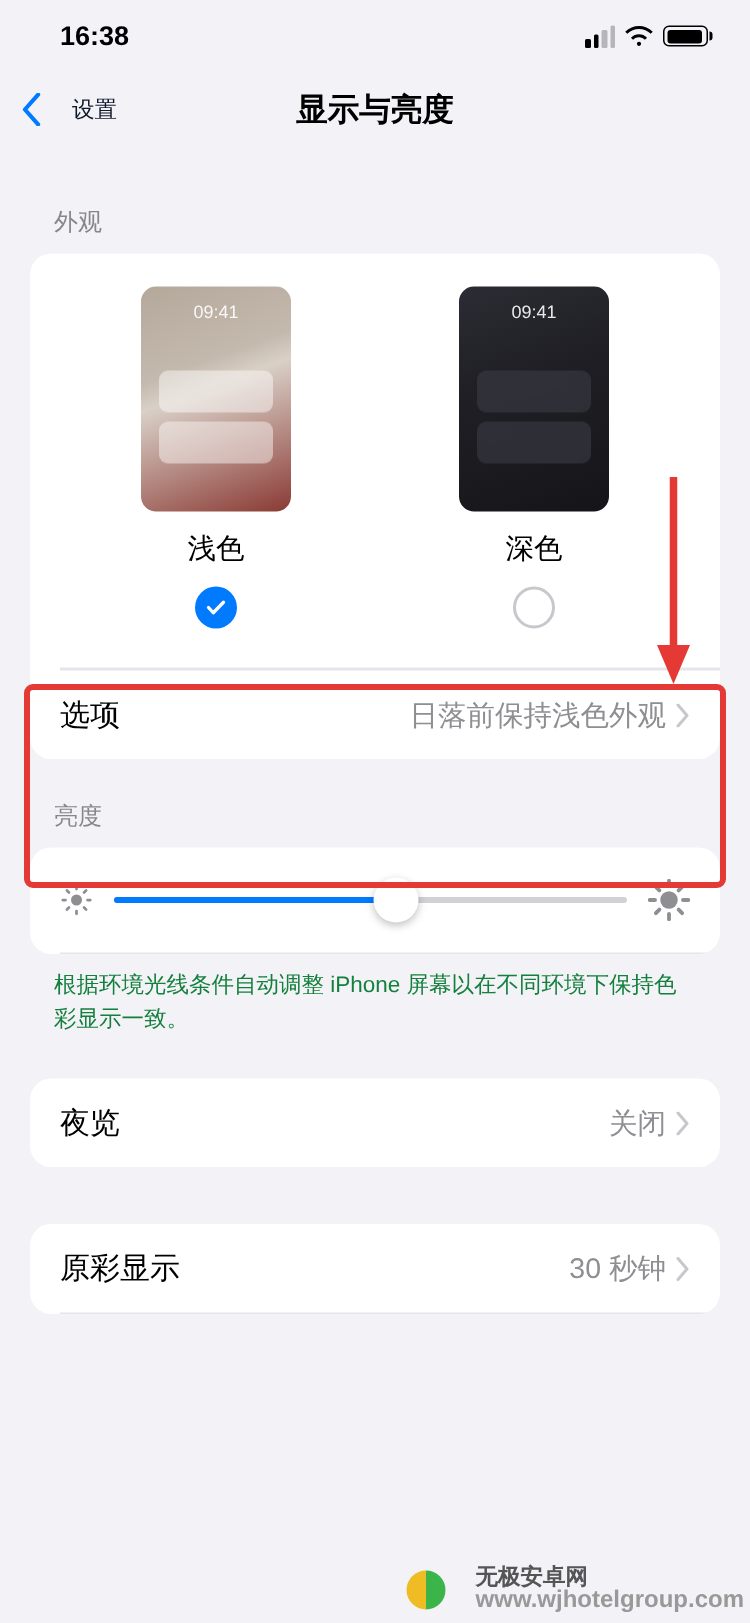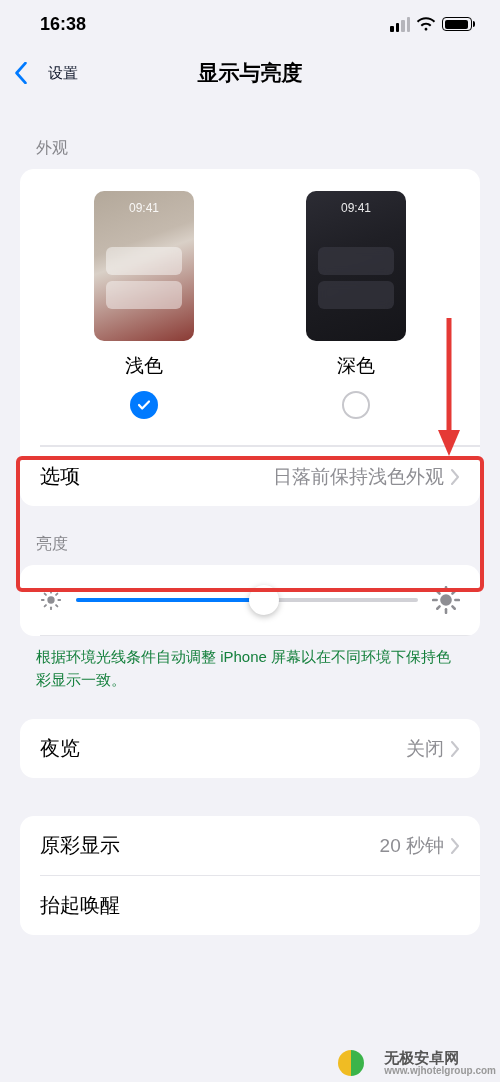--- a/index.html
+++ b/index.html
@@ -105,21 +105,21 @@
   
   .watermark {
     position:absolute; right:4px; bottom:6px; display:flex; align-items:center; gap:20px;
     font-size:15px; color:#555;
   }
   .wm-logo {
     width:26px; height:26px; border-radius:50%;
     background: conic-gradient(#3bb44a 0 180deg, #f0bc23 180deg 360deg);
     position:relative;
   }
-  .wm-sub { font-size:10px; color:#999; display:block; margin-top:-2px; }
+  .wm-sub { font-size:16px; color:#999; display:block; margin-top:-2px; }
   .wm-text { line-height:1.1; font-weight:600; }
 </style>
 </head>
 <body>
 
 <div class="status-bar">
   <span>16:38</span>
   <div class="status-right">
     <div class="signal-bars">
         <span></span>
@@ -236,30 +236,27 @@
         </svg>
     </span>
   </div>
 </div>
 
 <div style="height:38px"></div>
 <div class="card">
   <div class="row">
     <span class="row-label">原彩显示</span>
     <span class="row-value">
-      <span>20 秒钟</span>
+      <span>30 秒钟</span>
       <svg class="chevron-right" viewBox="0 0 10 16">
           <path d="M2 1l6 7-6 7" stroke="#c7c7cc" stroke-width="2" fill="none" stroke-linecap="round" stroke-linejoin="round"></path>
         </svg>
     </span>
   </div>
   <div class="divider"></div>
-  <div class="row">
-    <span class="row-label">抬起唤醒</span>
-  </div>
 </div>
 
 <div class="red-highlight"></div>
 <svg class="red-arrow" width="26" height="140" viewBox="0 0 26 140">
   <line x1="13" y1="0" x2="13" y2="118" stroke="#e53935" stroke-width="5"></line>
   <path d="M2 112 L13 138 L24 112 Z" fill="#e53935"></path>
 </svg>
 
 <div class="watermark">
   <div class="wm-logo"></div>

